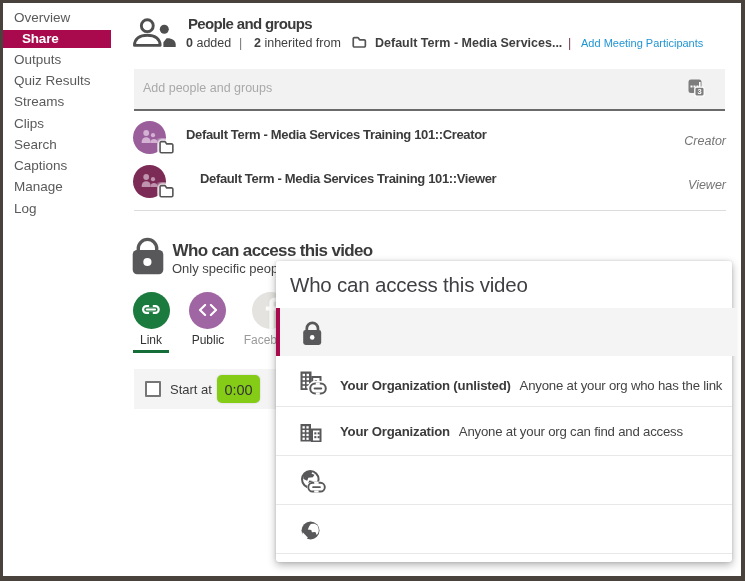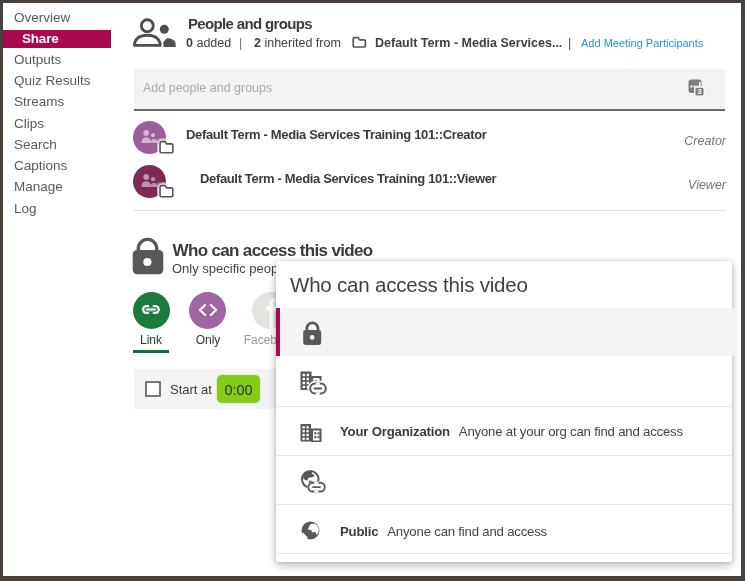--- a/index.html
+++ b/index.html
@@ -138,21 +138,21 @@
   <rect x="3.7" y="3.4" width="10.4" height="2.2" rx="1.1" fill="#fff"></rect>
 </svg>
 <div class="abs tablbl" style="left:121px;top:333px;">Link</div>
 <div class="abs underline"></div>
 
 <div class="abs tabc" style="left:189.4px;top:291.6px;background:#a066a3;"></div>
 <svg class="abs" style="left:198px;top:303.8px;" width="20" height="12" viewBox="0 0 20 12">
   <path d="M7.1,0.9 L2,6 L7.1,11.1" fill="none" stroke="#fff" stroke-width="2.1" stroke-linecap="round" stroke-linejoin="round"></path>
   <path d="M12.9,0.9 L18,6 L12.9,11.1" fill="none" stroke="#fff" stroke-width="2.1" stroke-linecap="round" stroke-linejoin="round"></path>
 </svg>
-<div class="abs tablbl" style="left:178px;top:333px;">Only</div>
+<div class="abs tablbl" style="left:178px;top:333px;">Public</div>
 
 <div class="abs tabc" style="left:251.6px;top:291.6px;background:#e4e3df;overflow:hidden;">
   <svg style="position:absolute;left:13.5px;top:4.5px;" width="13" height="33" viewBox="0 0 13 33">
     <path d="M8.6,33 V14.6 h3.5 l0.6,-4.2 h-4.1 V7.7 c0-1.2 0.4,-2.1 2.1,-2.1 h2.2 V1.9 C12.5,1.8 11.2,1.7 9.7,1.7 c-3.2,0 -5.3,1.9 -5.3,5.5 v3.2 H0.8 v4.2 h3.6 V33 z" fill="#fdfdfc"></path>
   </svg>
 </div>
 <div class="abs tablbl" style="left:240px;top:333px;color:#9a9a9a;">Facebook</div>
 
 <div class="abs startbox">
   <div class="abs cb"></div>
@@ -184,20 +184,21 @@
     <rect x="12.2" y="6" width="8.3" height="8" fill="none" stroke="#58585a" stroke-width="2"></rect>
     <rect x="14.8" y="9.2" width="2.2" height="2" fill="#58585a"></rect>
     <g>
       <rect x="7.5" y="9.8" width="20.5" height="16" rx="8" fill="#fff"></rect>
       <rect x="10.2" y="12.6" width="15.6" height="10" rx="5" fill="none" stroke="#58585a" stroke-width="2"></rect>
       <rect x="15.8" y="11.5" width="4" height="2.4" fill="#fff"></rect>
       <rect x="15.8" y="21.4" width="4" height="2.4" fill="#fff"></rect>
       <rect x="13.6" y="16.5" width="8.6" height="2.1" rx="1" fill="#58585a"></rect>
     </g>
   </svg>
+  <div class="abs itext" style="top:115.3px;"><span class="iname">Your Organization (unlisted)</span>&nbsp; <span class="idesc">Anyone at your org who has the link</span></div>
   <div class="abs iline" style="top:145.3px;"></div>
 
   <svg class="abs" style="left:24.8px;top:163.3px;" width="22" height="18" viewBox="0 0 22 18">
     <rect x="0.5" y="0" width="10.5" height="17.5" fill="#58585a"></rect>
     <rect x="2.5" y="2.2" width="2.3" height="2.3" fill="#fff"></rect>
       <rect x="6.4" y="2.2" width="2.3" height="2.3" fill="#fff"></rect>
     <rect x="2.5" y="6" width="2.3" height="2.3" fill="#fff"></rect>
       <rect x="6.4" y="6" width="2.3" height="2.3" fill="#fff"></rect>
     <rect x="2.5" y="9.8" width="2.3" height="2.3" fill="#fff"></rect>
       <rect x="6.4" y="9.8" width="2.3" height="2.3" fill="#fff"></rect>
@@ -224,20 +225,19 @@
       <rect x="11.2" y="16.2" width="8.6" height="1.9" rx="0.9" fill="#58585a"></rect>
     </g>
   </svg>
   <div class="abs iline" style="top:243.8px;"></div>
 
   <svg class="abs" style="left:25.3px;top:260.8px;" width="20" height="20" viewBox="0 0 20 20">
     <circle cx="9.5" cy="9.5" r="9" fill="#58585a"></circle>
     <path d="M9.8,3.1 c2.6,-0.9 5,-0.5 6.4,1.1 a7.6,7.6 0 0 1 1.6,4.7 c0,2 -0.8,3.9 -2.1,5.2 l-1.3,-3.2 -3.5,0.4 -0.6,-2.3 -3.5,-0.5 1.4,-3.2 z" fill="#fff"></path>
     <path d="M1.7,11.3 l5.1,5.1 -1.6,2.4 a7.7,7.7 0 0 1 -4,-5.6 z" fill="#fff"></path>
   </svg>
-  <div class="abs itext" style="top:261.3px;"><span class="iname">Public</span>&nbsp; <span class="idesc">Anyone can find and access</span></div>
   <div class="abs iline" style="top:292.8px;"></div>
 </div>
 
 <div class="abs b-top"></div>
 <div class="abs b-left"></div>
 <div class="abs b-right"></div>
 <div class="abs b-bottom"></div>
 
 </body></html>

